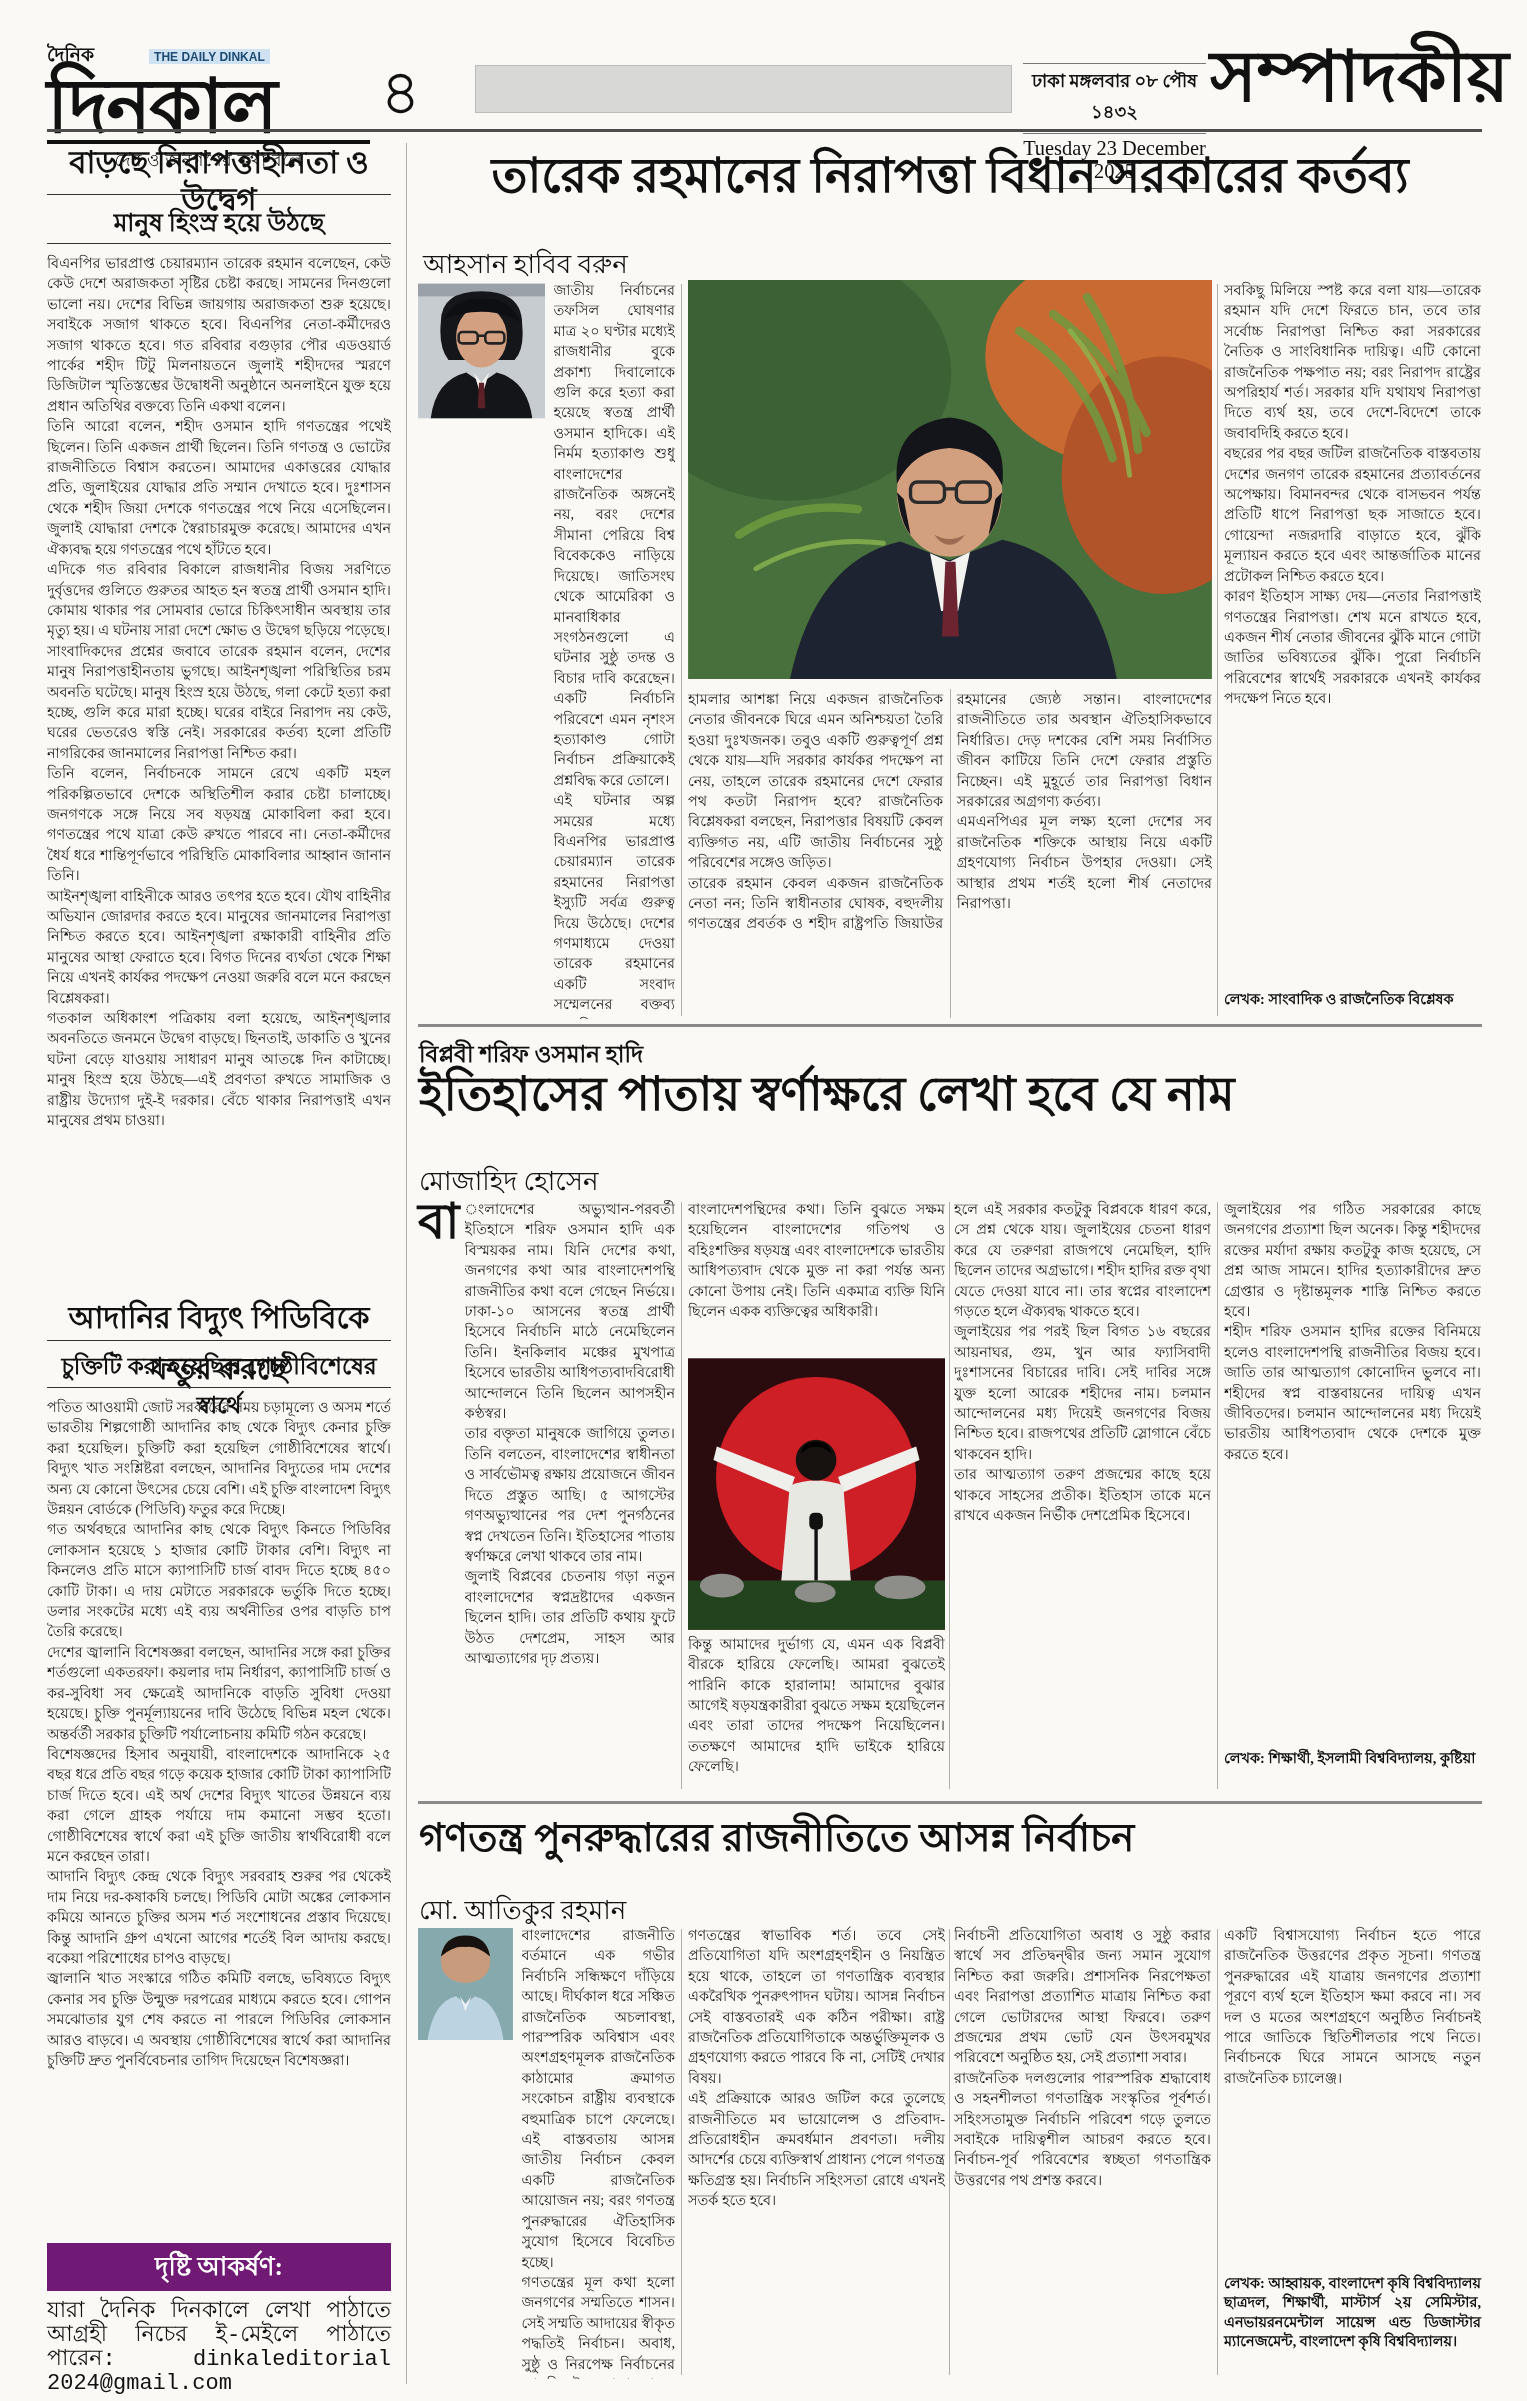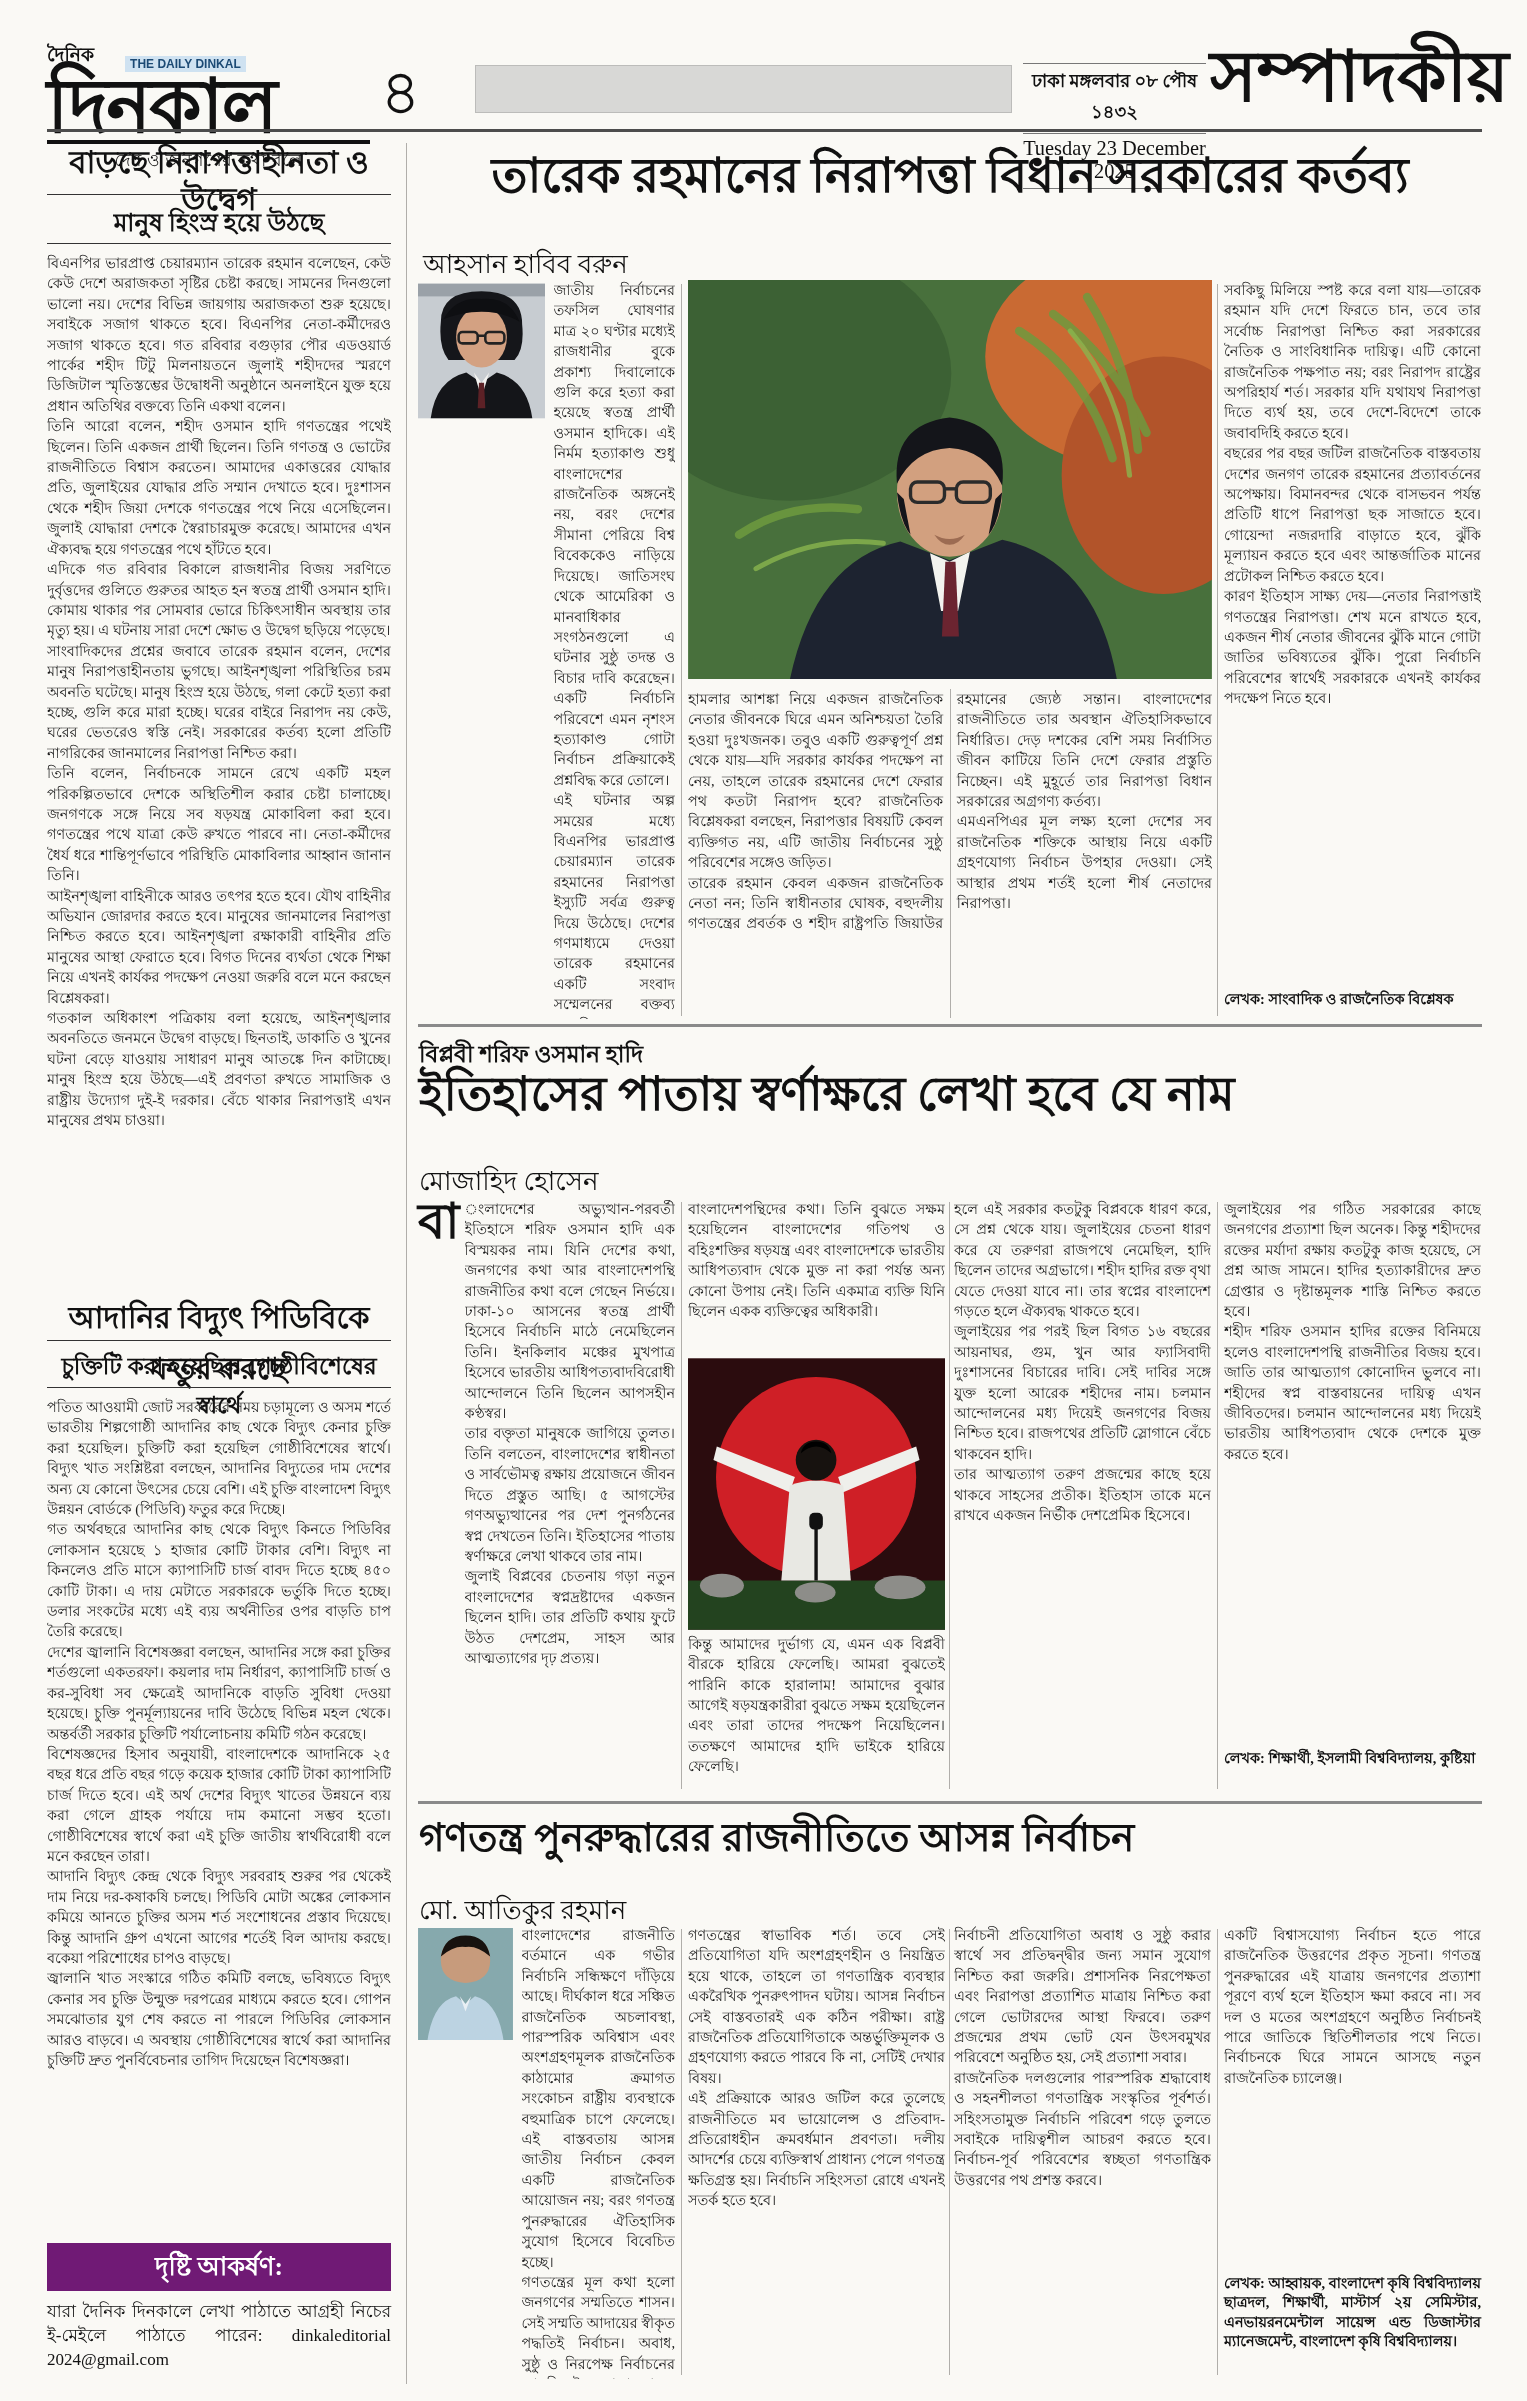--- a/index.html
+++ b/index.html
@@ -27,30 +27,30 @@
   .deck-left{font-size:23px;font-weight:700;text-align:center;}
   .hl-main{font-size:48px;font-weight:900;text-align:center;line-height:54px;}
   .kicker{font-size:23px;font-weight:800;}
   .hl-b{font-size:47px;font-weight:900;line-height:53px;}
   .hl-c{font-size:39px;font-weight:900;line-height:46px;}
   .byline{font-size:26px;font-weight:400;}
   .thin-rule{position:absolute;height:0.8px;background:#333;}
   .dropcap{float:left;font-size:49px;line-height:42px;font-weight:bold;padding:1.7px 5.1px 0 0;}
   .headshot{float:left;margin:2.5px 8.5px 3.4px 0;}
   .banner{background:#701a75;color:#ffffff;font-size:25.5px;font-weight:800;text-align:center;line-height:48px;}
-  .note{font-size:17px;line-height:24px;text-align:justify;}
+  .note{font-size:22px;line-height:24px;text-align:justify;font-family:Liberation Mono, monospace;}
   .photo{display:block;}
 </style>
 </head>
 <body>
 
 <div id="page">
 
   <div class="abs" style="left:47px;top:41px;width:323px;">
-    <div style="display:flex;align-items:flex-end;gap:2px;">
+    <div style="display:flex;align-items:center;gap:26px;">
       <span class="mast-daily">দৈনিক</span>
       <span class="mast-en">THE DAILY DINKAL</span>
     </div>
     <div class="mast-name" style="border-bottom:4.2px solid #111;">দিনকাল</div>
     <div class="mast-tag" style="text-align:center;margin-top:3.4px;">দেশ ও জনগণের কথা বলে</div>
   </div>
 
   <div class="abs page-num" style="left:380px;top:44px;">৪</div>
 
   <div class="abs" style="left:475px;top:65px;width:535px;height:46px;background:#d8d8d6;border:0.8px solid #bcbcba;"></div>

